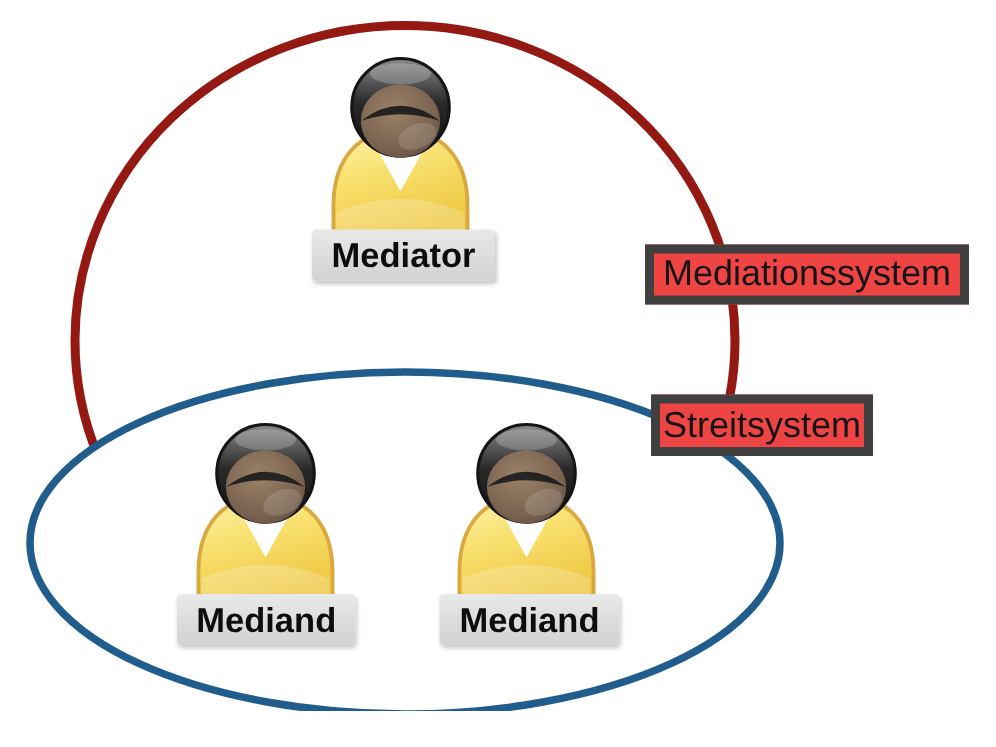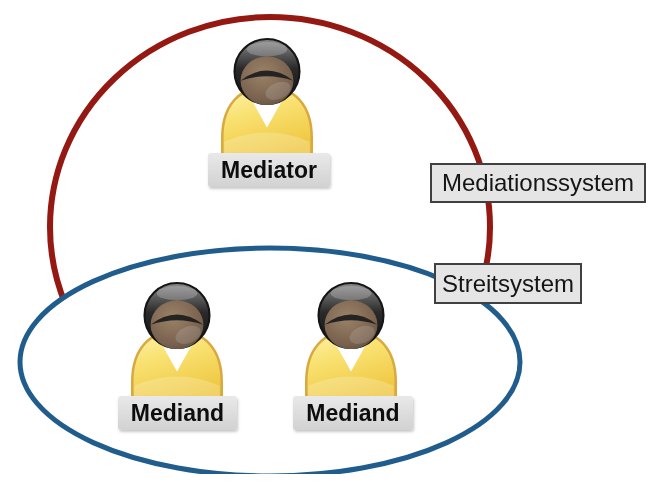--- a/index.html
+++ b/index.html
@@ -38,22 +38,22 @@
     font-size: 23px;
     white-space: nowrap;
     box-sizing: border-box;
   }
   .sysbox {
     position: absolute;
     z-index: 3;
     display: flex;
     align-items: center;
     justify-content: center;
-    background: #e5e5e5;
-    border: 2px solid #404040;
+    background: #ef4444;
+    border: 6px solid #404040;
     color: #151515;
     font-size: 24px;
     font-weight: 400;
     white-space: nowrap;
     box-sizing: border-box;
   }
   .defs-holder { position: absolute; width: 0; height: 0; overflow: hidden; }
 </style>
 </head>
 <body>

